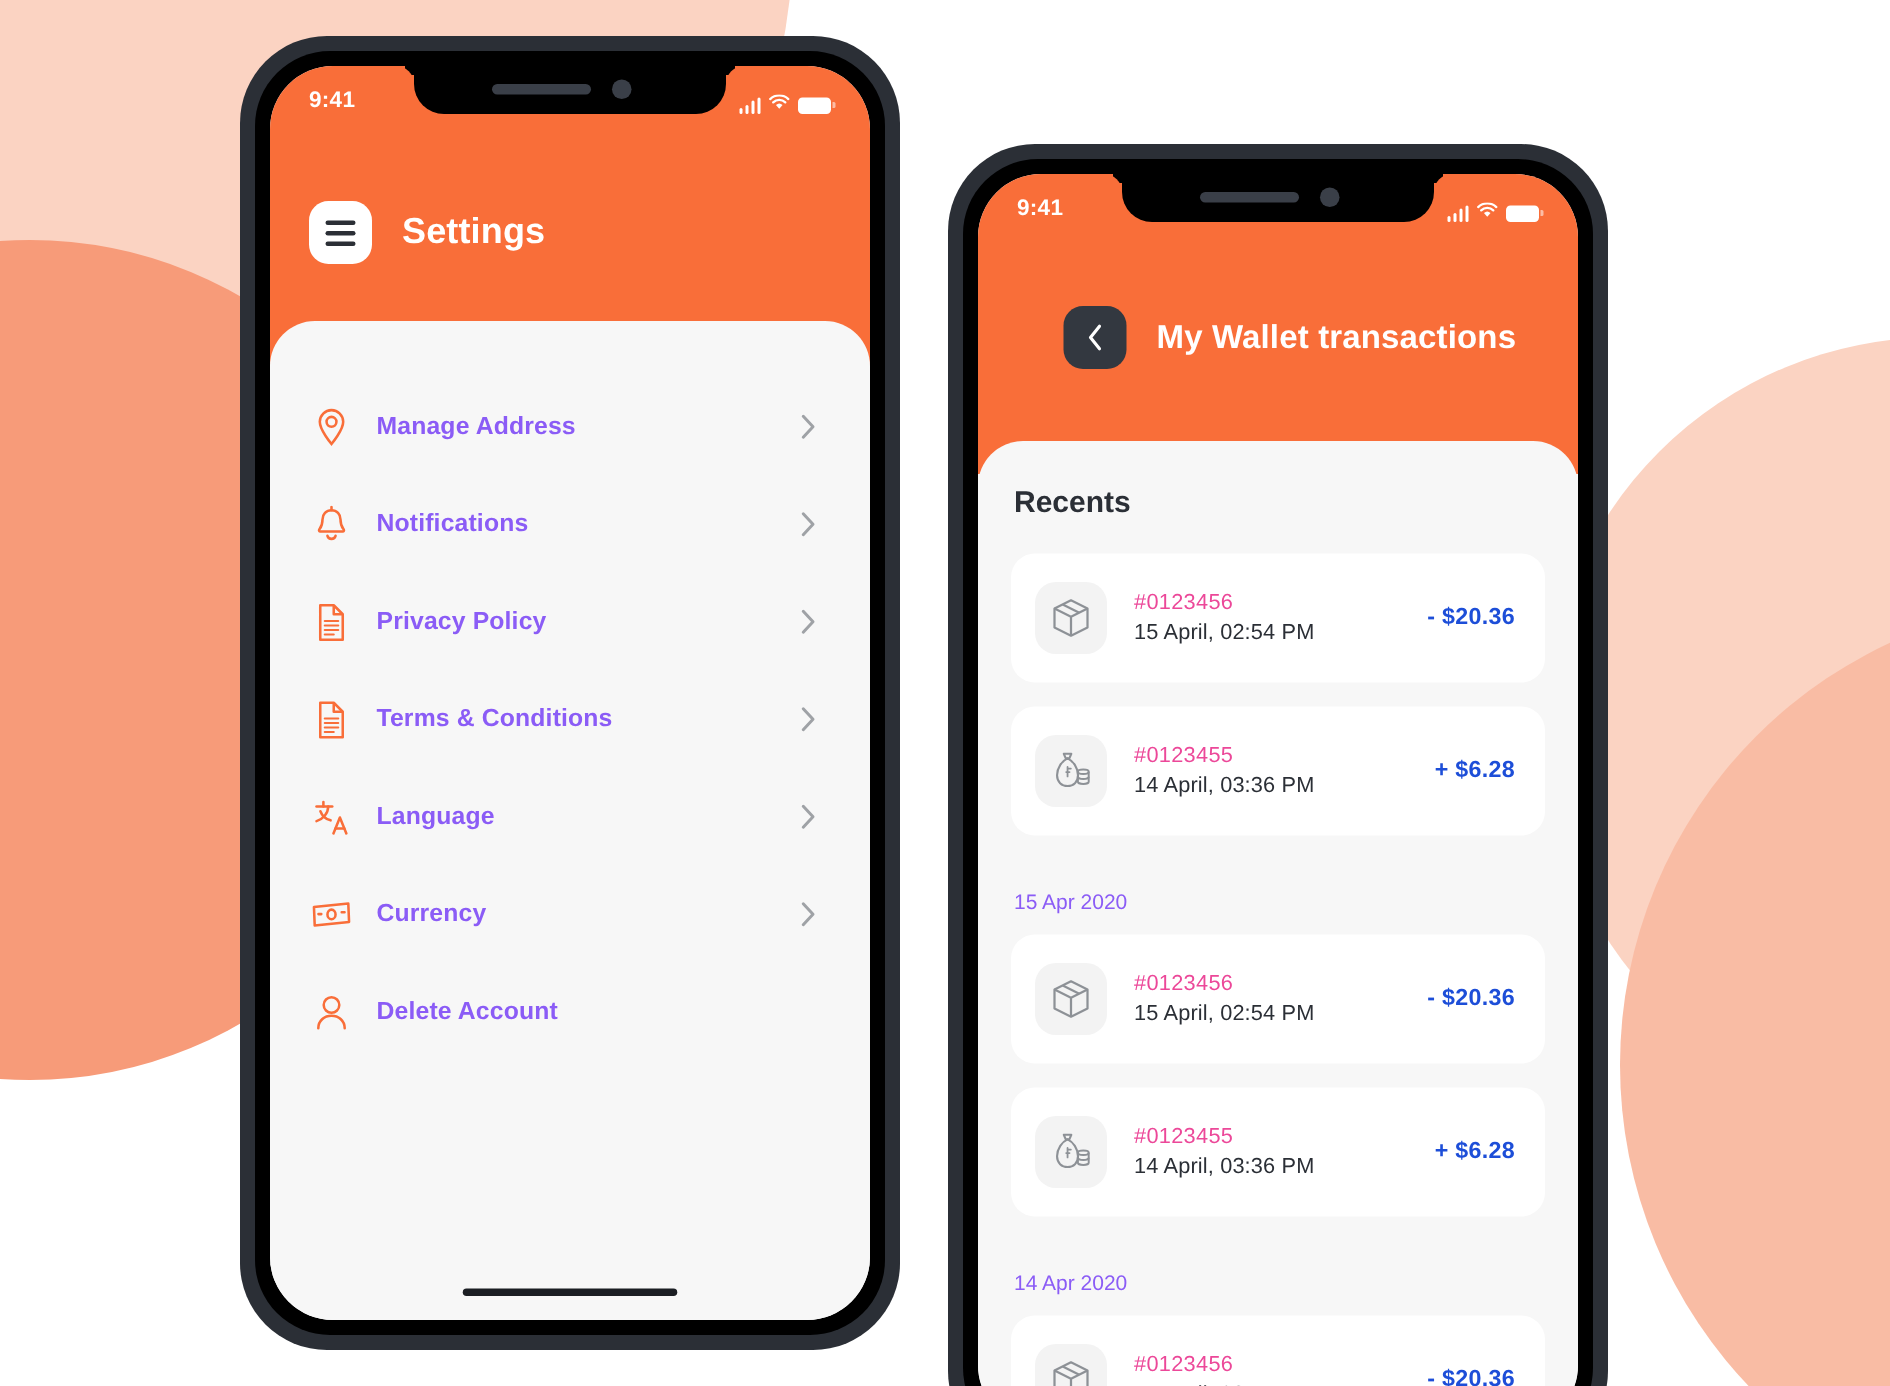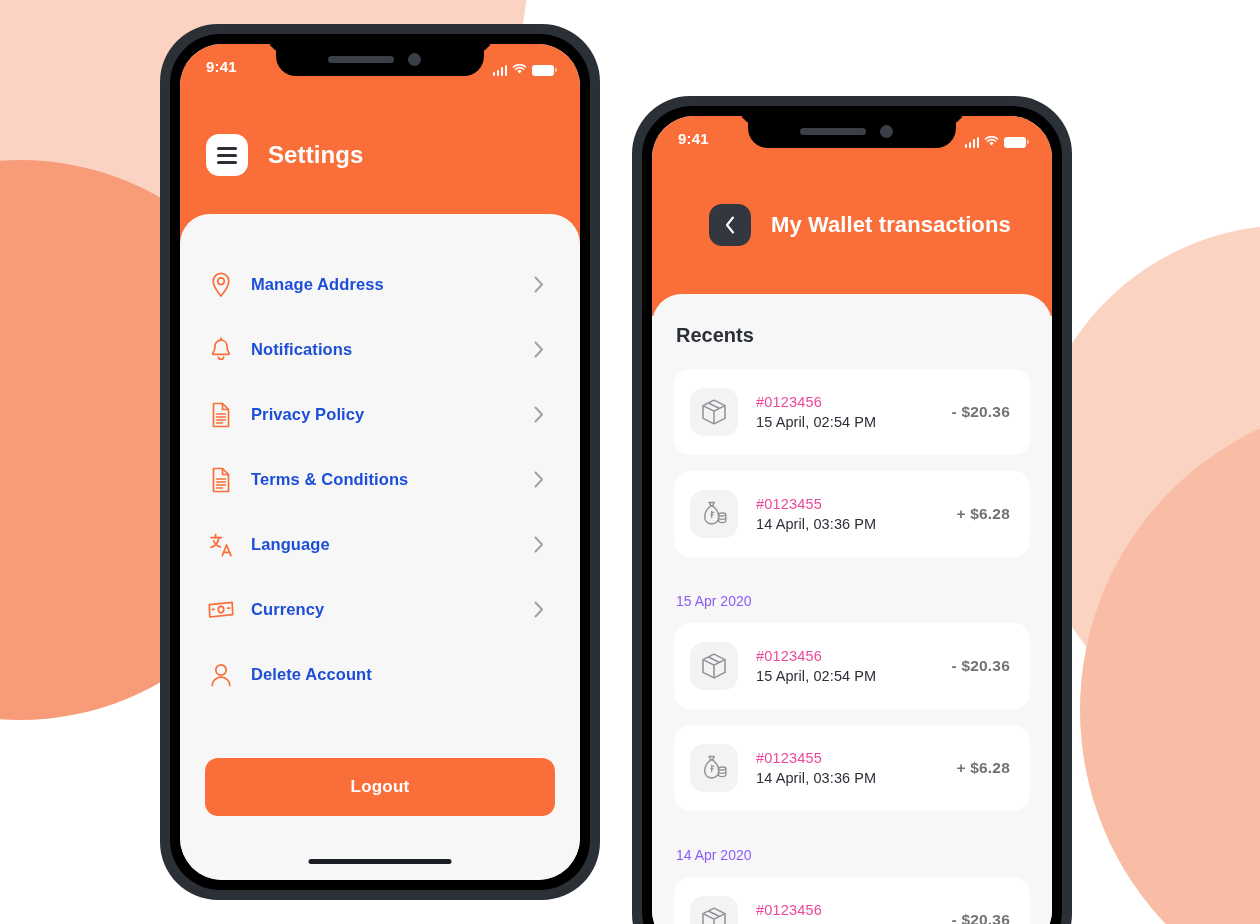--- a/index.html
+++ b/index.html
@@ -243,21 +243,21 @@
     width: 26px; height: 26px;
     flex: none;
     display: flex;
     align-items: center;
     justify-content: center;
     margin-right: 17px;
   }
   .setting-label {
     font-size: 16.5px;
     font-weight: bold;
-    color: #1d4ed8;
+    color: #8b5cf6;
     letter-spacing: 0.1px;
     flex: 1;
   }
   .chev {
     flex: none;
     width: 14px;
     color: #9FA2A6;
   }
   .chev svg { display: block; }
 
@@ -336,21 +336,21 @@
     letter-spacing: 0.2px;
   }
   .tx-when {
     font-size: 14.5px;
     color: #2B2F36;
     letter-spacing: 0.1px;
   }
   .tx-amount {
     font-size: 15.5px;
     font-weight: bold;
-    color: #737373;
+    color: #1d4ed8;
     flex: none;
     white-space: nowrap;
     letter-spacing: 0.2px;
   }
 </style>
 </head>
 <body>
 
 <div class="bg-layer">
   <div class="blob-tl-light"></div>
@@ -506,21 +506,20 @@
               <svg width="22" height="24" viewBox="0 0 22 24">
                   <circle cx="11" cy="7" r="5.2" fill="none" stroke="#F96E39" stroke-width="1.7"></circle>
                   <path d="M2.2 22.5c0-4.9 3.9-8.3 8.8-8.3s8.8 3.4 8.8 8.3" fill="none" stroke="#F96E39" stroke-width="1.7" stroke-linecap="round"></path>
                 </svg>
             </span>
             <span class="setting-label">Delete Account</span>
           </div>
 
         </div>
 
-        <button class="logout-btn">Logout</button>
         <div class="home-bar"></div>
       </div>
 
     </div>
   </div>
 </div>
 
 <div class="phone phone-2">
   <div class="phone-inner">
     <div class="screen">

